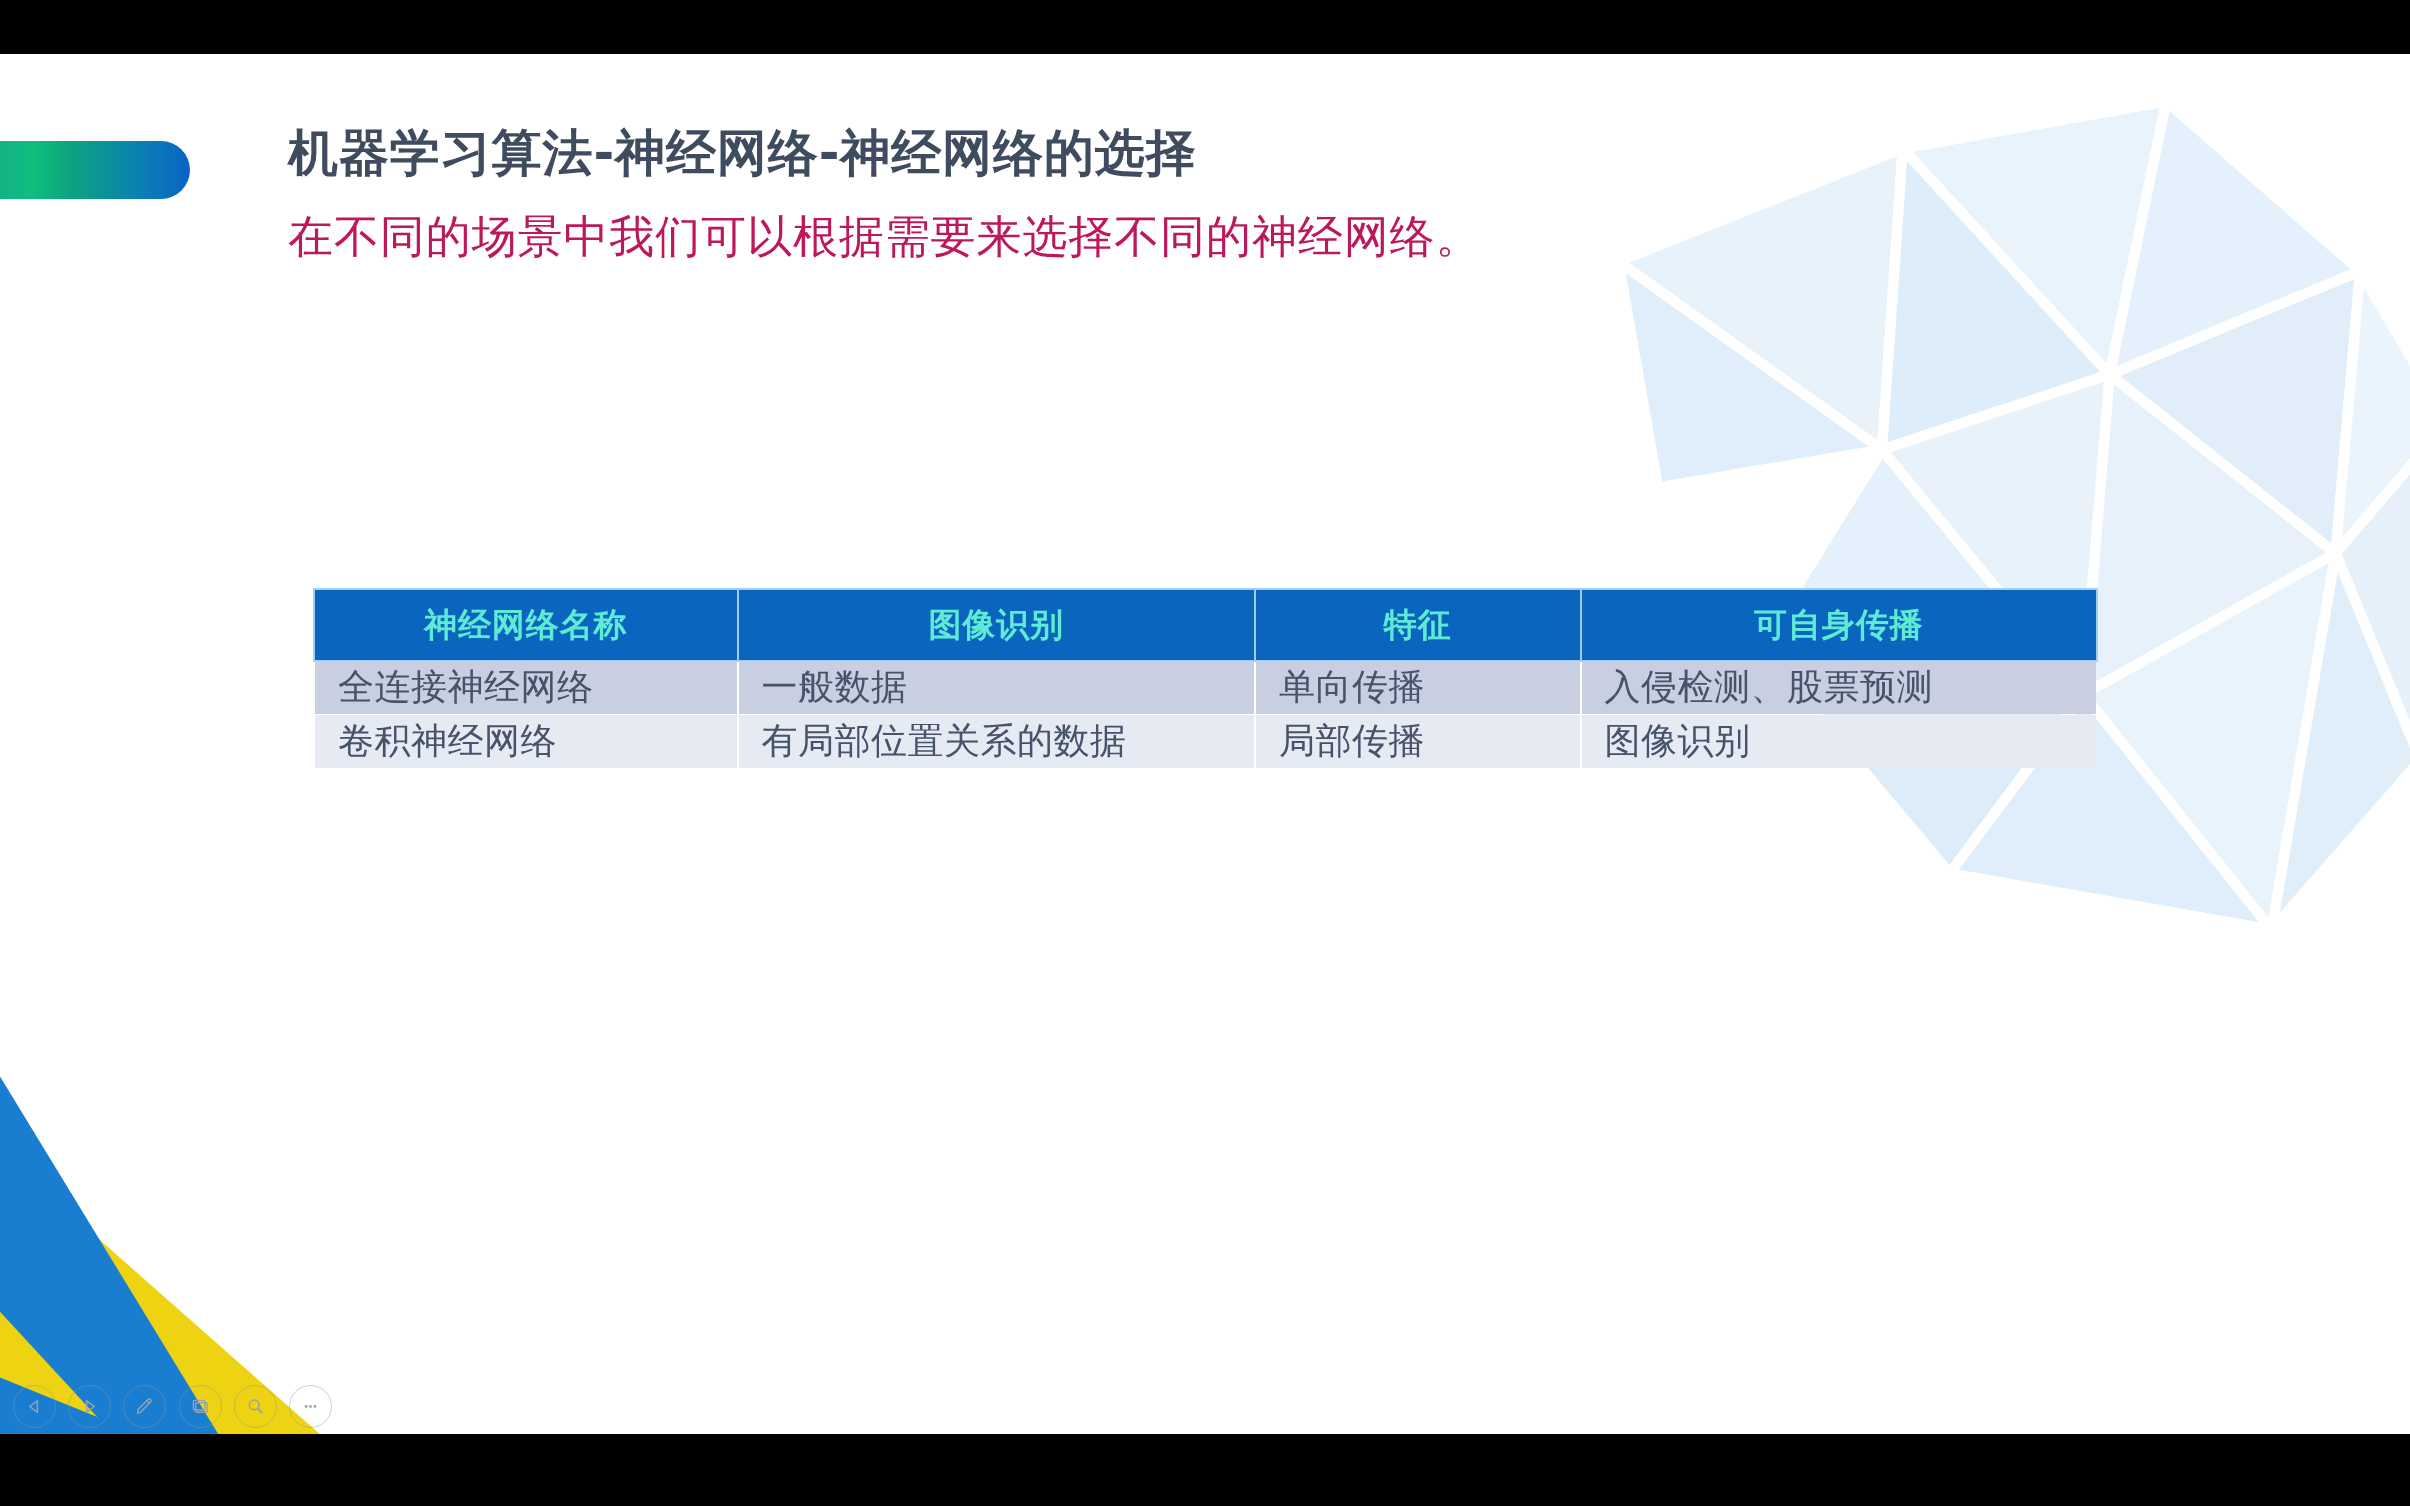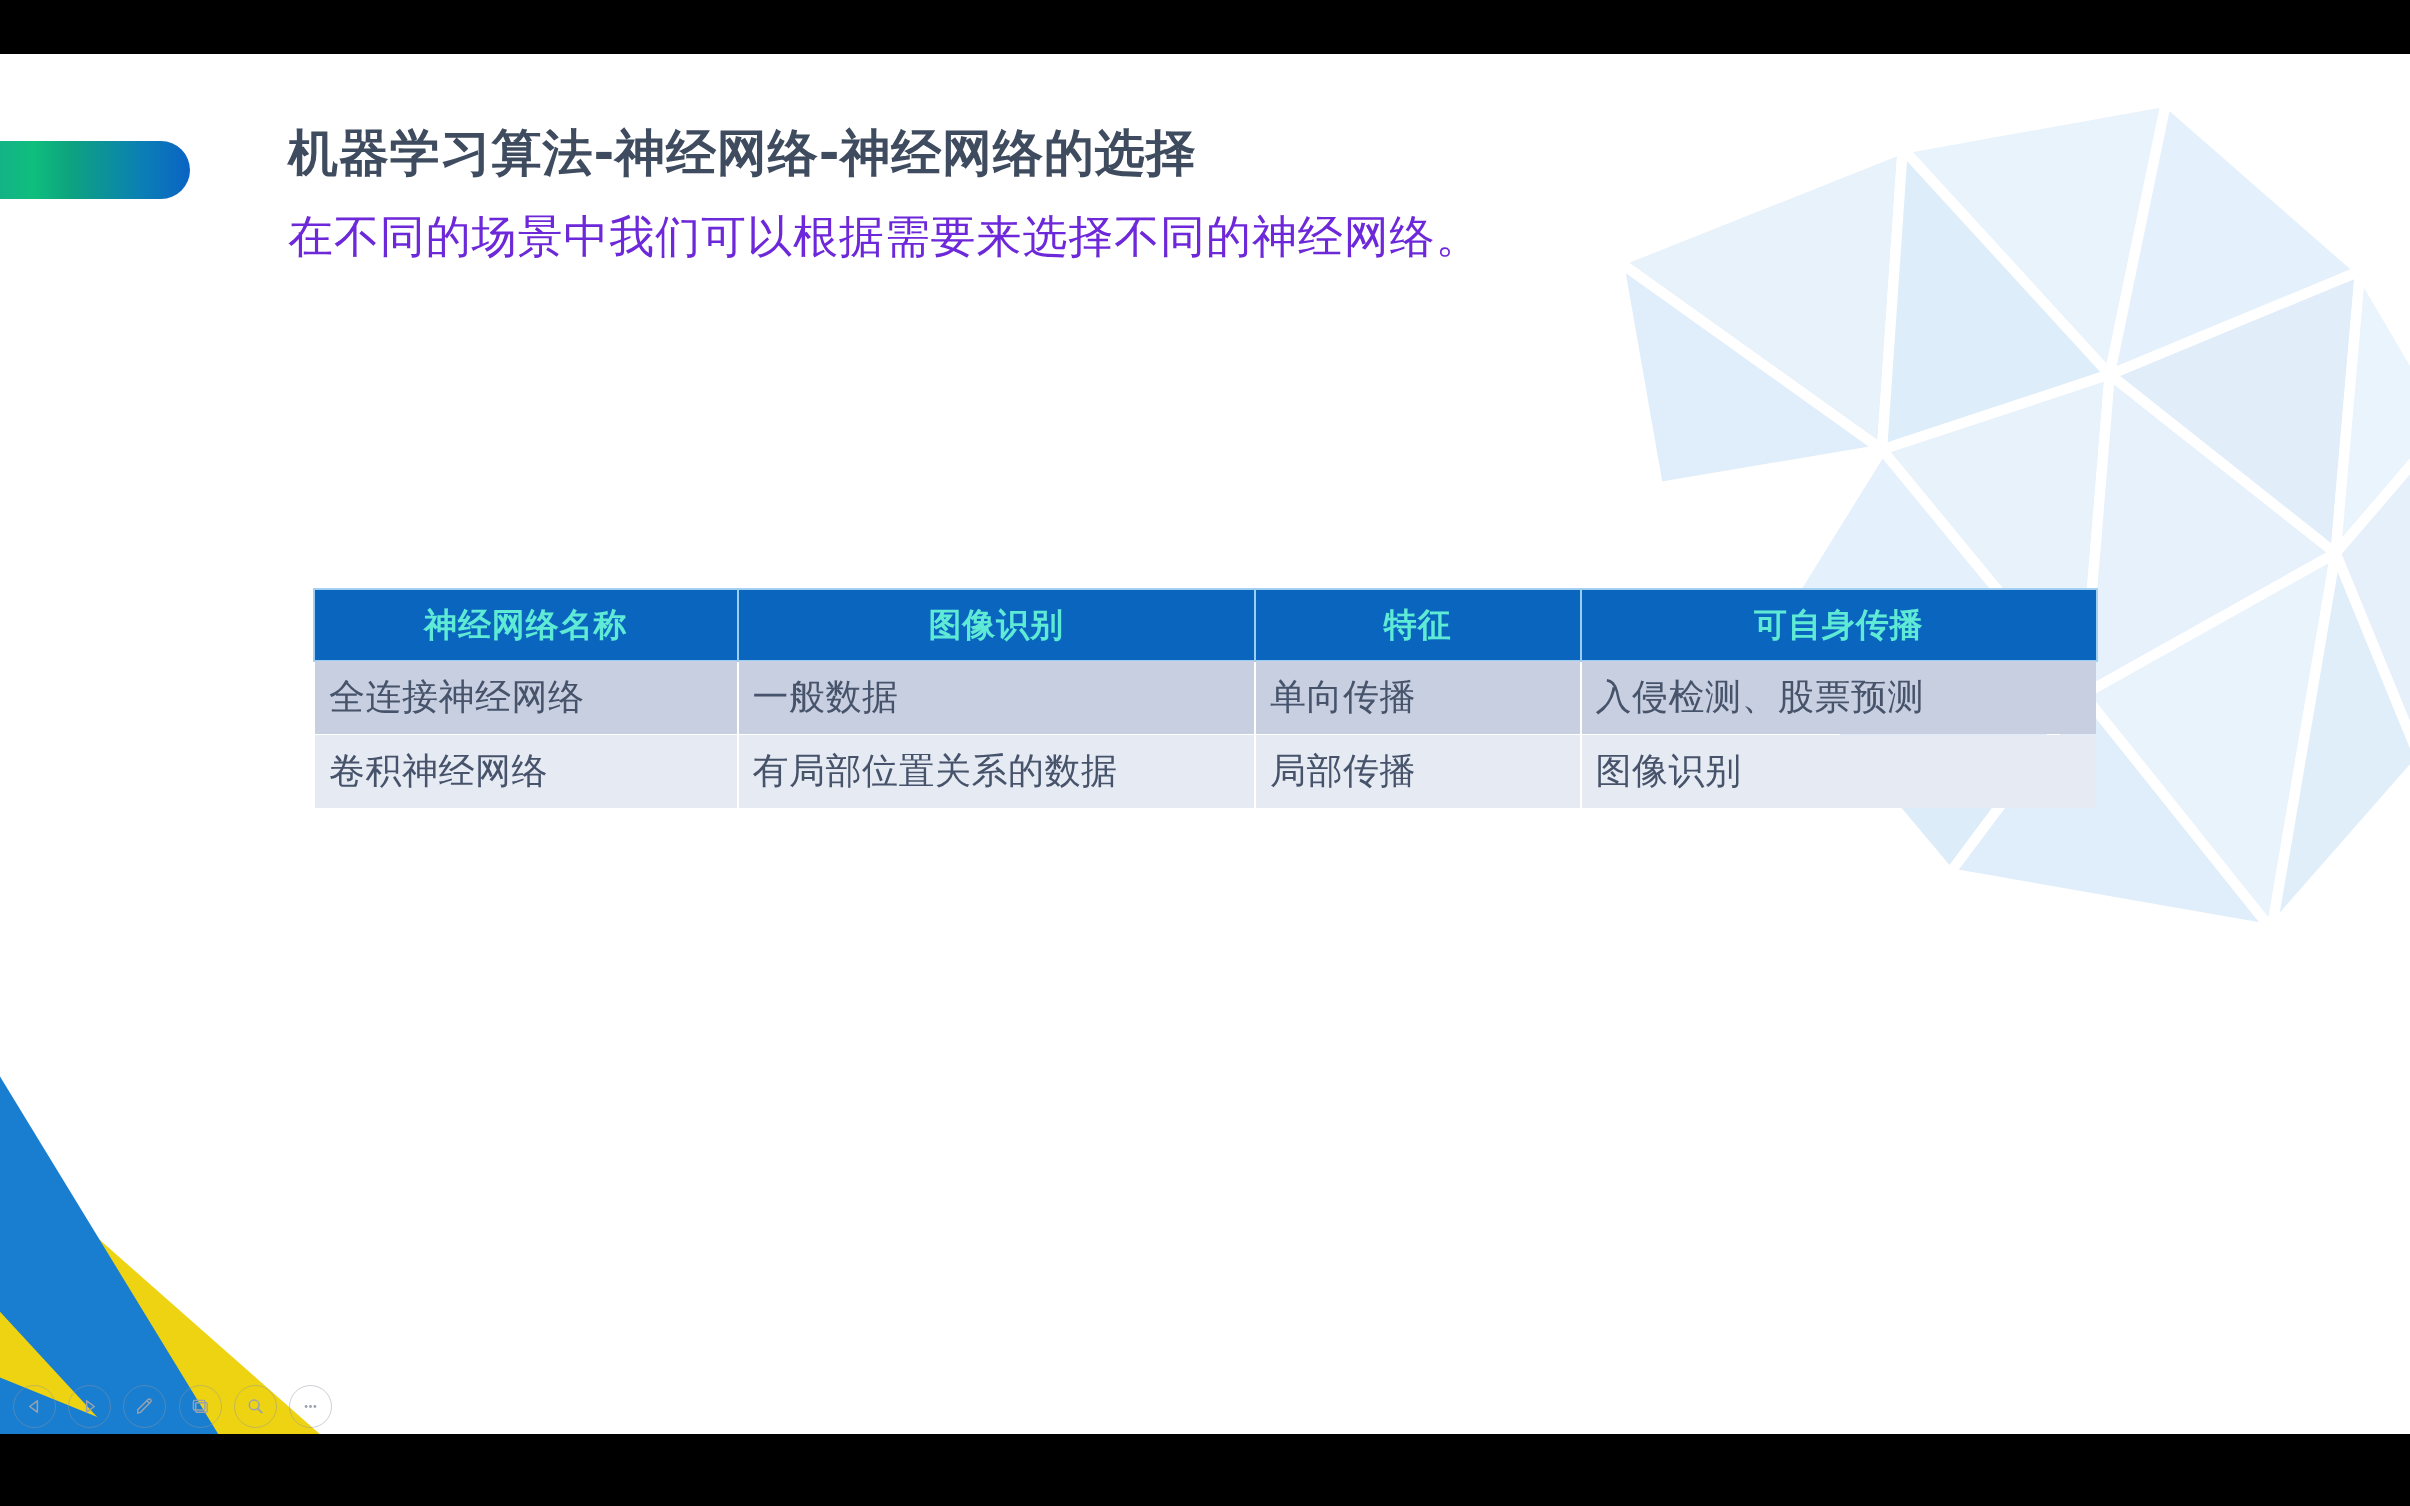--- a/index.html
+++ b/index.html
@@ -94,21 +94,21 @@
     color: #3f4c5f;
     letter-spacing: 0.9px;
     line-height: 1.12;
     white-space: nowrap;
     margin: 0;
   }
   .slide-subtitle {
     margin: 30px 0 0 0;
     font-size: 45px;
     font-weight: 400;
-    color: #6d28d9;
+    color: #be185d;
     letter-spacing: 0.9px;
     line-height: 1.15;
     white-space: nowrap;
   }
 
   
   .nn-table {
     position: absolute;
     left: 313px;
     top: 535px;
@@ -126,26 +126,26 @@
     height: 70px;
     background: #0a65bf;
     color: #5eead4;
     font-size: 33px;
     font-weight: 700;
     letter-spacing: 0.9px;
     text-align: center;
     box-shadow: 0 0 0 1.9px #9dcdf0;
   }
   .nn-table tbody td {
-    height: 73px;
+    height: 53px;
     font-size: 36px;
     font-weight: 400;
     color: #46536a;
     text-align: left;
-    padding-left: 14px;
+    padding-left: 23px;
     letter-spacing: 0.5px;
   }
   .nn-table tbody tr.row-odd td { background: #c7cfe1; }
   .nn-table tbody tr.row-even td { background: #e5eaf3; }
 
   
   .col-1 { width: 422px; }
   .col-2 { width: 516px; }
   .col-3 { width: 324px; }
   .col-4 { width: 515px; }

